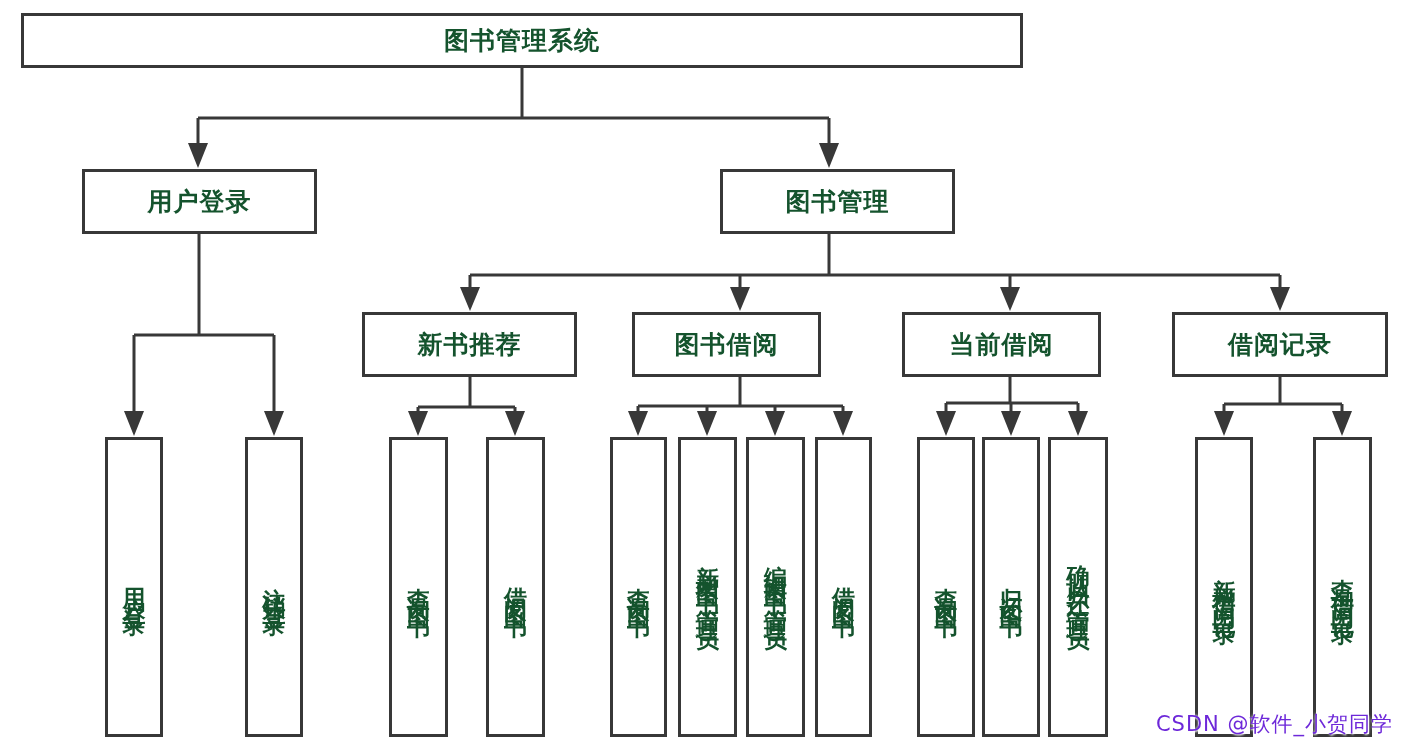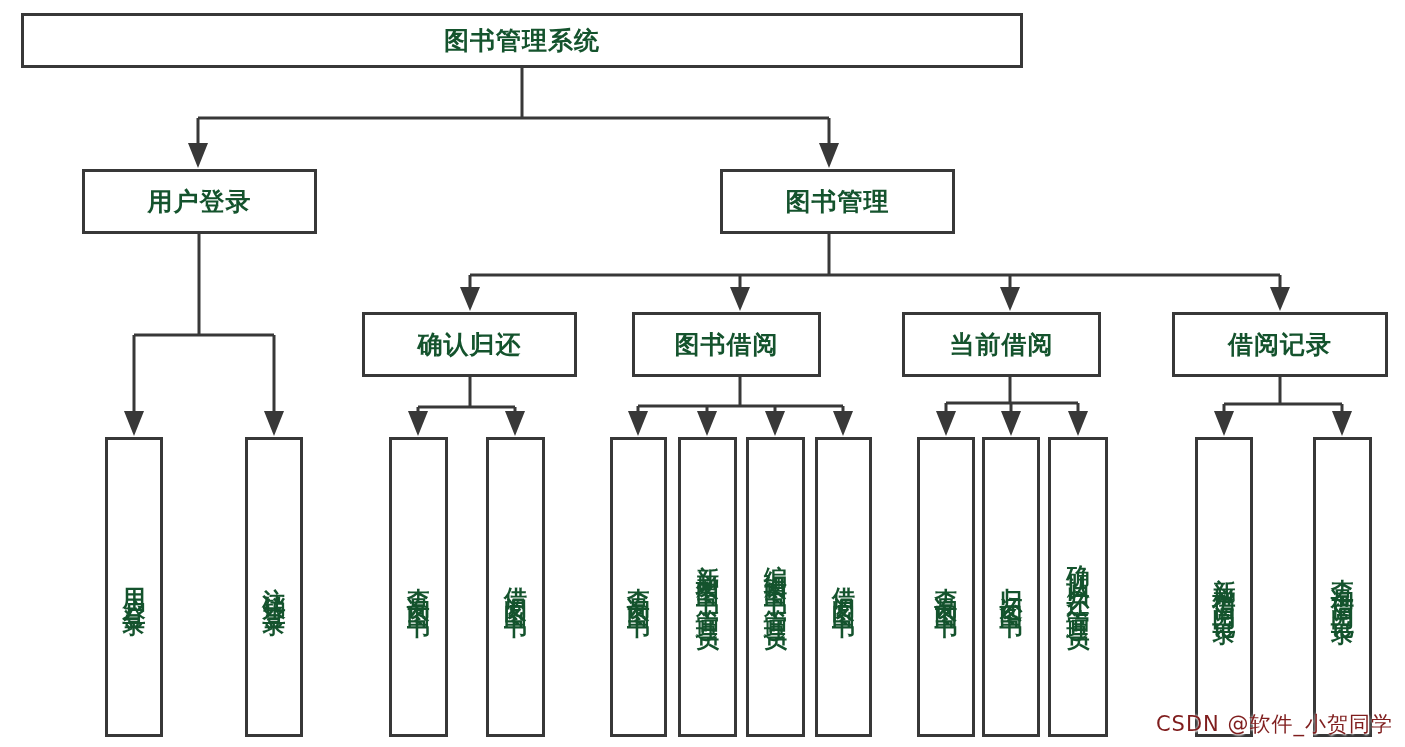--- a/index.html
+++ b/index.html
@@ -14,21 +14,21 @@
     display:flex;align-items:center;justify-content:center;font-weight:bold;
   }
   .h-node{font-size:25px;letter-spacing:1px;white-space:nowrap;}
   .v-node{
     writing-mode:vertical-rl;
     font-size:23px;letter-spacing:9px;line-height:1;
     text-align:center;
   }
   .watermark{
     position:absolute;top:710px;right:12px;
-    font-size:21px;color:#7f1d1d;letter-spacing:1px;white-space:nowrap;
+    font-size:21px;color:#6d28d9;letter-spacing:1px;white-space:nowrap;
     text-shadow:0 0 3px #ffffff,1px 1px 2px #ffffff;
   }
 </style>
 </head>
 <body>
 
 <svg id="connectors" width="1405" height="747" viewBox="0 0 1405 747">
   <g stroke="#383838" stroke-width="3" fill="none">
 
     <path d="M522 68 V118 M198 118 H829 M198 118 V146 M829 118 V146"></path>
@@ -66,21 +66,21 @@
     <polygon points="1214,411 1234,411 1224,436"></polygon>
     <polygon points="1332,411 1352,411 1342,436"></polygon>
   </g>
 </svg>
 
 <div class="node h-node" style="left:21px;top:13px;width:1002px;height:55px;">图书管理系统</div>
 
 <div class="node h-node" style="left:82px;top:169px;width:235px;height:65px;">用户登录</div>
 <div class="node h-node" style="left:684px;top:169px;width:235px;height:65px;margin-left:36px;">图书管理</div>
 
-<div class="node h-node" style="left:362px;top:312px;width:215px;height:65px;">确认归还</div>
+<div class="node h-node" style="left:362px;top:312px;width:215px;height:65px;">新书推荐</div>
 <div class="node h-node" style="left:632px;top:312px;width:189px;height:65px;">图书借阅</div>
 <div class="node h-node" style="left:902px;top:312px;width:199px;height:65px;">当前借阅</div>
 <div class="node h-node" style="left:1172px;top:312px;width:216px;height:65px;">借阅记录</div>
 
 <div class="node v-node" style="left:105px;top:437px;width:58px;height:300px;">用户登录</div>
 <div class="node v-node" style="left:245px;top:437px;width:58px;height:300px;">注销登录</div>
 
 <div class="node v-node" style="left:389px;top:437px;width:59px;height:300px;">查询图书</div>
 <div class="node v-node" style="left:486px;top:437px;width:59px;height:300px;">借阅图书</div>
 

